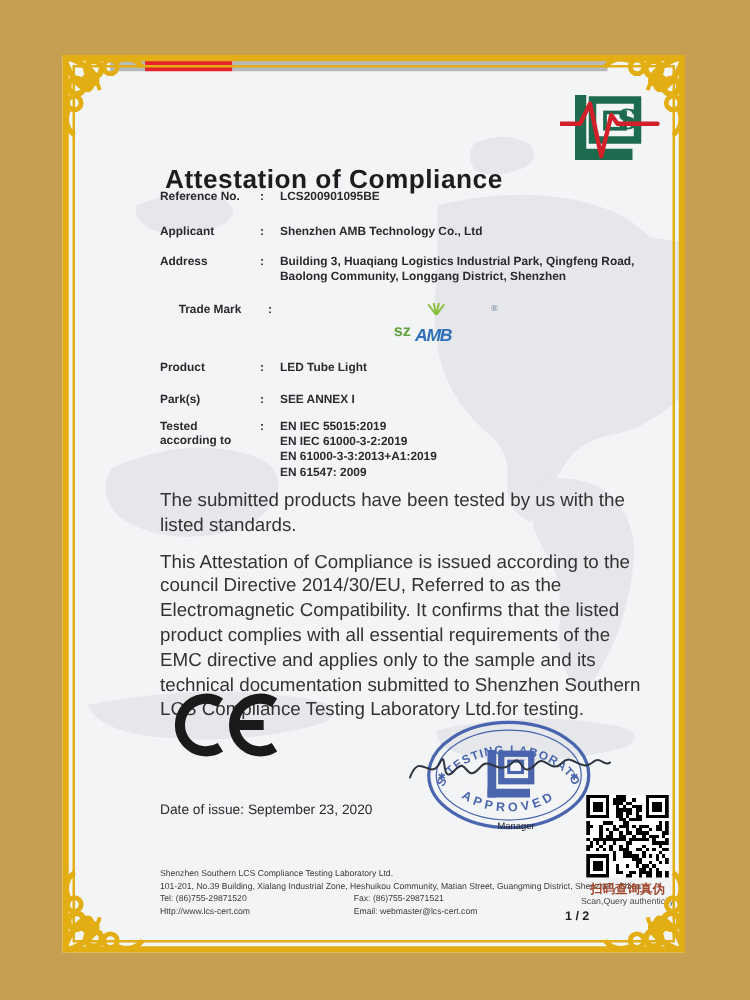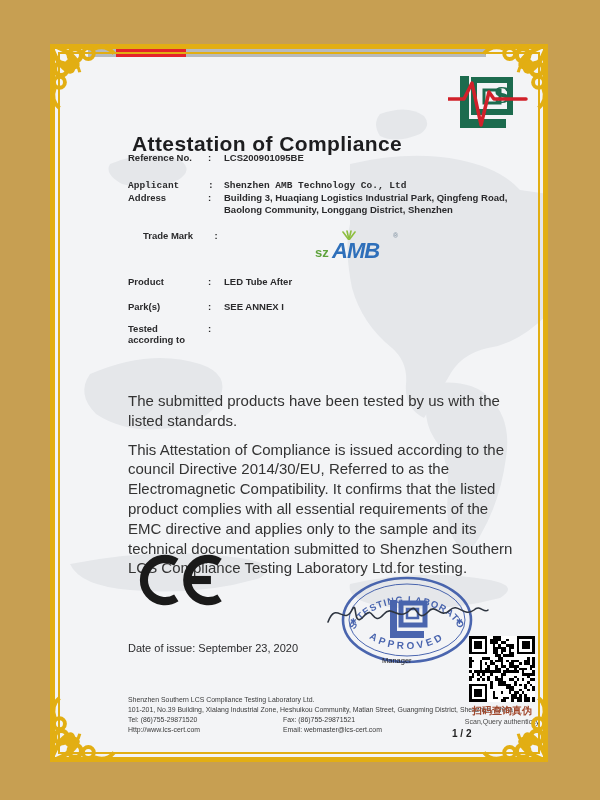--- a/index.html
+++ b/index.html
@@ -37,41 +37,41 @@
     position:absolute;left:82px;top:66px;z-index:5;
     font-size:21px;font-weight:bold;color:#1d1d1f;letter-spacing:.4px;margin-top:22px;
   }
 
   .fields{position:absolute;left:78px;top:108px;width:400px;z-index:5;font-size:9.5px;color:#2a2a2c;}
   .field{display:grid;grid-template-columns:80px 16px 1fr;align-items:start;}
   .field .lbl{font-weight:bold;}
   .field .colon{font-weight:bold;}
   .field .val{font-weight:bold;line-height:1.28;}
   .f-ref{margin-bottom:16px;}
-  .f-app{font-family:Liberation Mono, monospace;}
+  .f-app{margin-bottom:12px;}
   .f-addr{margin-bottom:13px;}
   .f-tm{margin-bottom:3px;min-height:40px;text-align:center;}
   .f-prod{margin-bottom:13px;}
   .f-model{margin-bottom:10px;}
   .std-line{display:block;}
 
   .tm-logo{position:relative;margin-left:-12px;margin-top:2px;width:110px;height:38px;}
   .tm-sz{position:absolute;left:0;bottom:8px;font-size:13px;font-weight:bold;color:#5FA33D;}
-  .tm-amb{position:absolute;left:17px;bottom:4px;font-size:22px;font-weight:bold;font-style:italic;color:#2E6FBA;letter-spacing:-1px;}
+  .tm-amb{position:absolute;left:17px;bottom:4px;font-size:14px;font-weight:bold;font-style:italic;color:#2E6FBA;letter-spacing:-1px;}
   .tm-fan{position:absolute;left:26px;top:-2px;}
   .tm-reg{position:absolute;left:78px;top:0;font-size:7px;color:#8a9aa8;}
 
   .paras{position:absolute;left:78px;top:347px;width:396px;z-index:5;
     font-size:15px;line-height:1.32;color:#333;}
   .paras p{margin:0 0 9px 0;}
 
   .ce-mark{position:absolute;left:83px;top:508px;z-index:5;}
 
   .stamp{position:absolute;left:272px;top:526px;z-index:6;}
-  .manager{position:absolute;left:332px;top:612px;z-index:7;font-size:7.5px;color:#222;}
+  .manager{position:absolute;left:348px;top:612px;z-index:7;font-size:7.5px;color:#222;}
 
   .date-line{position:absolute;left:78px;top:598px;z-index:5;font-size:11px;font-weight:normal;color:#2a2a2c;}
 
   .qr-block{position:absolute;left:388px;top:592px;width:128px;z-index:8;text-align:center;}
   .qr-code{width:66px;height:66px;margin:0 auto;display:block;background:#fff;}
   .qr-cn{font-size:10px;font-weight:bold;color:#a1492e;margin-top:2px;}
   .qr-en{font-size:7px;color:#4a4a4a;}
 
   .footer{position:absolute;left:78px;top:651px;width:398px;z-index:5;font-size:6.9px;line-height:1.45;color:#3a3a3a;}
   .contact-grid{display:grid;grid-template-columns:155px 1fr;}
@@ -162,30 +162,36 @@
           </svg>
           <span class="tm-sz">sz</span>
           <span class="tm-amb">AMB</span>
           <span class="tm-reg">®</span>
         </span>
       </span>
     </div>
     <div class="field f-prod">
       <span class="lbl">Product</span>
       <span class="colon">:</span>
-      <span class="val">LED Tube After</span>
+      <span class="val">LED Tube Light</span>
     </div>
     <div class="field f-model">
       <span class="lbl">Park(s)</span>
       <span class="colon">:</span>
       <span class="val">SEE ANNEX I</span>
     </div>
     <div class="field f-tested">
       <span class="lbl" style="max-width:70px">Tested according to</span>
       <span class="colon">:</span>
+      <span class="val">
+        <span class="std-line">EN IEC 55015:2019</span>
+        <span class="std-line">EN IEC 61000-3-2:2019</span>
+        <span class="std-line">EN 61000-3-3:2013+A1:2019</span>
+        <span class="std-line">EN 61547: 2009</span>
+      </span>
     </div>
   </div>
 
   <div class="paras">
     <p>The submitted products have been tested by us with the listed standards.</p>
     <p>This Attestation of Compliance is issued according to the council Directive 2014/30/EU, Referred to as the Electromagnetic Compatibility. It confirms that the listed product complies with all essential requirements of the EMC directive and applies only to the sample and its technical documentation submitted to Shenzhen Southern LCS Compliance Testing Laboratory Ltd.for testing.</p>
   </div>
 
   <svg class="ce-mark" width="92" height="56" viewBox="0 0 170 100">
     <g fill="none" stroke="#1a1a1a" stroke-width="15">

